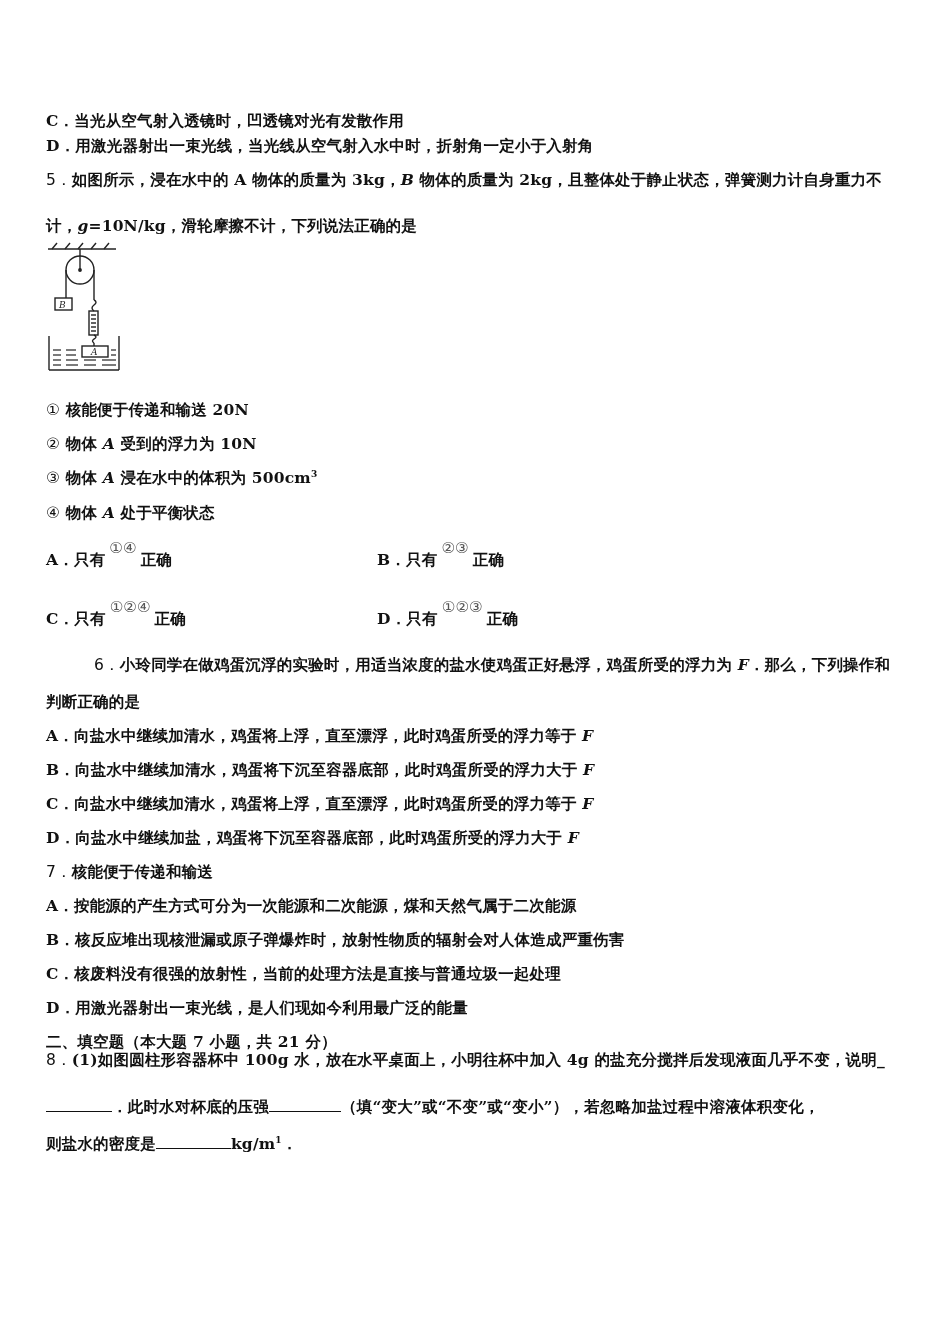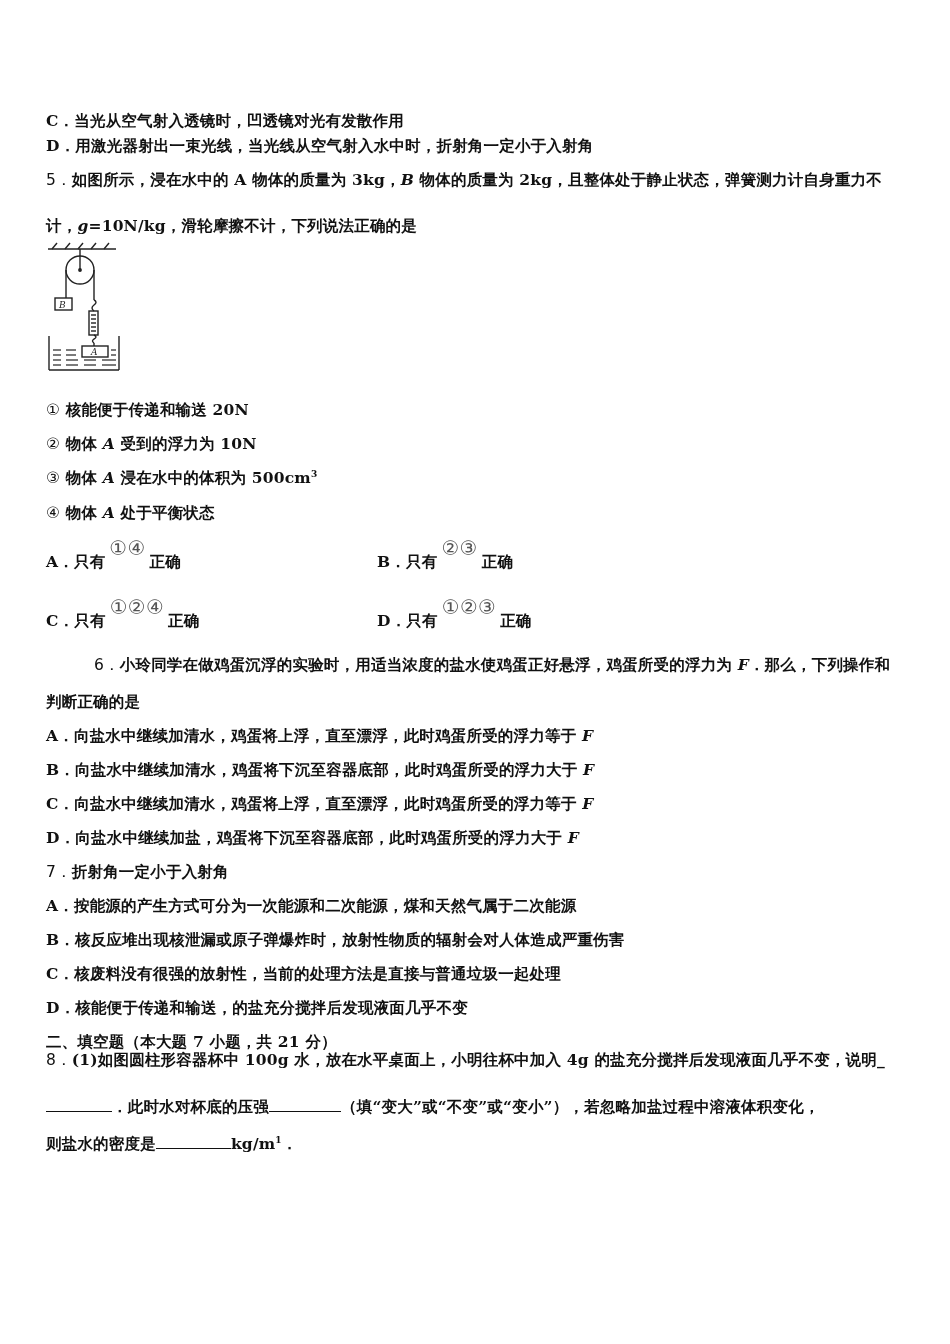--- a/index.html
+++ b/index.html
@@ -23,21 +23,21 @@
       white-space: nowrap;
       line-height: 20px;
       letter-spacing: 0.2px;
     }
     .sans { font-family: "DejaVu Sans", "Liberation Sans", sans-serif; font-weight: normal; }
     .ital { font-style: italic; }
     .sup { font-size: 9px; vertical-align: super; line-height: 0; }
     .circ {
       font-family: "DejaVu Sans", "Liberation Sans", sans-serif;
       font-weight: normal;
-      font-size: 20px;
+      font-size: 15px;
       color: #555;
       position: relative;
       top: -12px;
       margin: 0 4px;
     }
     .blank {
       display: inline-block;
       border-bottom: 1.2px solid #111;
       height: 15px;
       vertical-align: baseline;
@@ -163,26 +163,26 @@
   <span>B．向盐水中继续加清水，鸡蛋将下沉至容器底部，此时鸡蛋所受的浮力大于 </span><span class="ital">F</span>
 </div>
 <div class="line" style="top:794px;">
   <span>C．向盐水中继续加清水，鸡蛋将上浮，直至漂浮，此时鸡蛋所受的浮力等于 </span><span class="ital">F</span>
 </div>
 <div class="line" style="top:828px;">
   <span>D．向盐水中继续加盐，鸡蛋将下沉至容器底部，此时鸡蛋所受的浮力大于 </span><span class="ital">F</span>
 </div>
 
 <div class="line" style="top:862px;">
-  <span class="sans">7．</span><span>折射角一定小于入射角</span>
+  <span class="sans">7．</span><span>核能便于传递和输送</span>
 </div>
 <div class="line" style="top:896px;">A．按能源的产生方式可分为一次能源和二次能源，煤和天然气属于二次能源</div>
 <div class="line" style="top:930px;">B．核反应堆出现核泄漏或原子弹爆炸时，放射性物质的辐射会对人体造成严重伤害</div>
 <div class="line" style="top:964px;">C．核废料没有很强的放射性，当前的处理方法是直接与普通垃圾一起处理</div>
-<div class="line" style="top:998px;">D．核能便于传递和输送，的盐充分搅拌后发现液面几乎不变</div>
+<div class="line" style="top:998px;">D．用激光器射出一束光线，是人们现如今利用最广泛的能量</div>
 
 <div class="line" style="top:1032px;">二、填空题（本大题 7 小题，共 21 分）</div>
 
 <div class="line" style="top:1050px;">
   <span class="sans">8．</span><span>(1)如图圆柱形容器杯中 100g 水，放在水平桌面上，小明往杯中加入 4g 的盐充分搅拌后发现液面几乎不变，说明_</span>
 </div>
 <div class="line" style="top:1096px;">
   <span class="blank" style="width:66px;"></span><span>．此时水对杯底的压强</span><span class="blank" style="width:72px;"></span><span>（填“变大”或“不变”或“变小”），若忽略加盐过程中溶液体积变化，</span>
 </div>
 <div class="line" style="top:1133px;">

